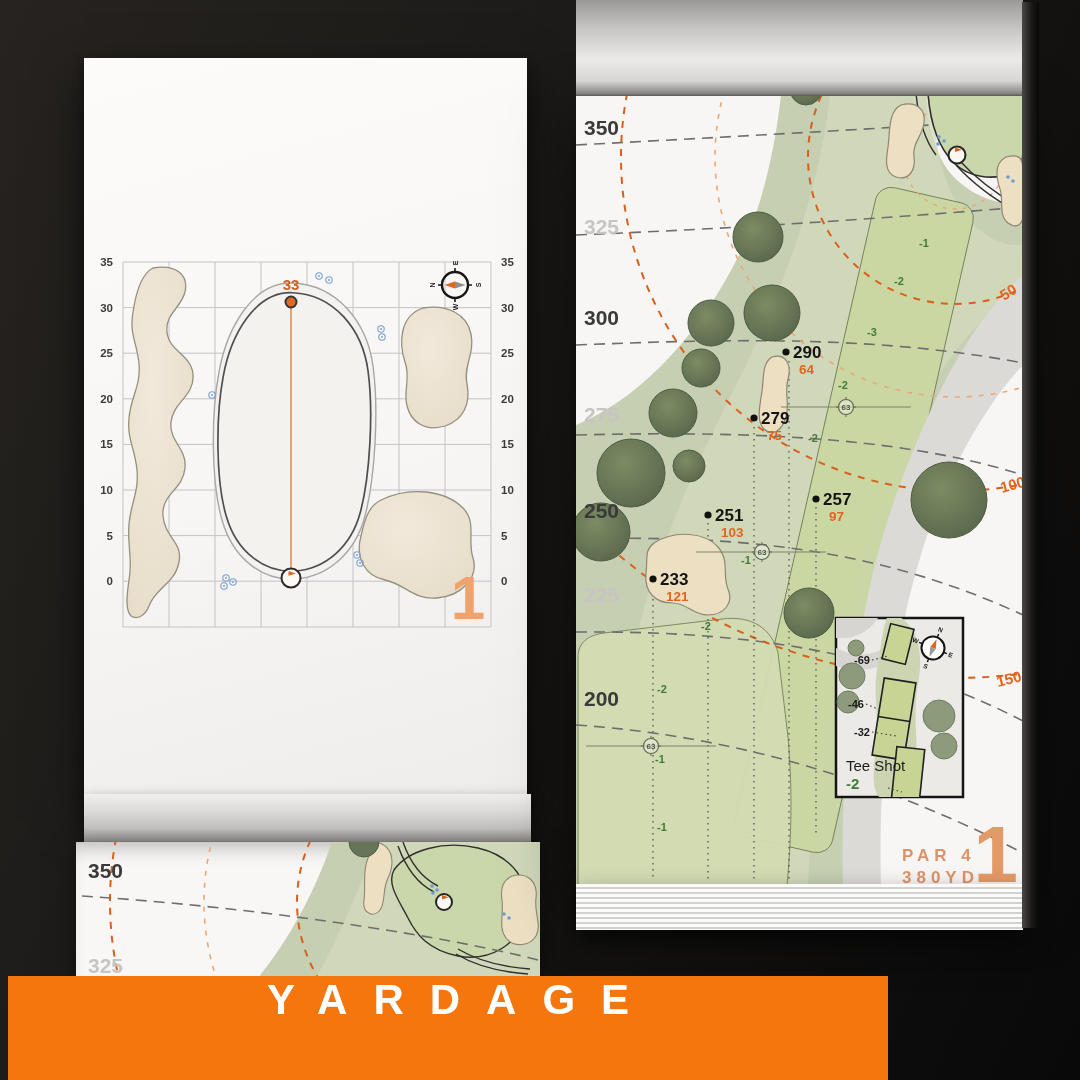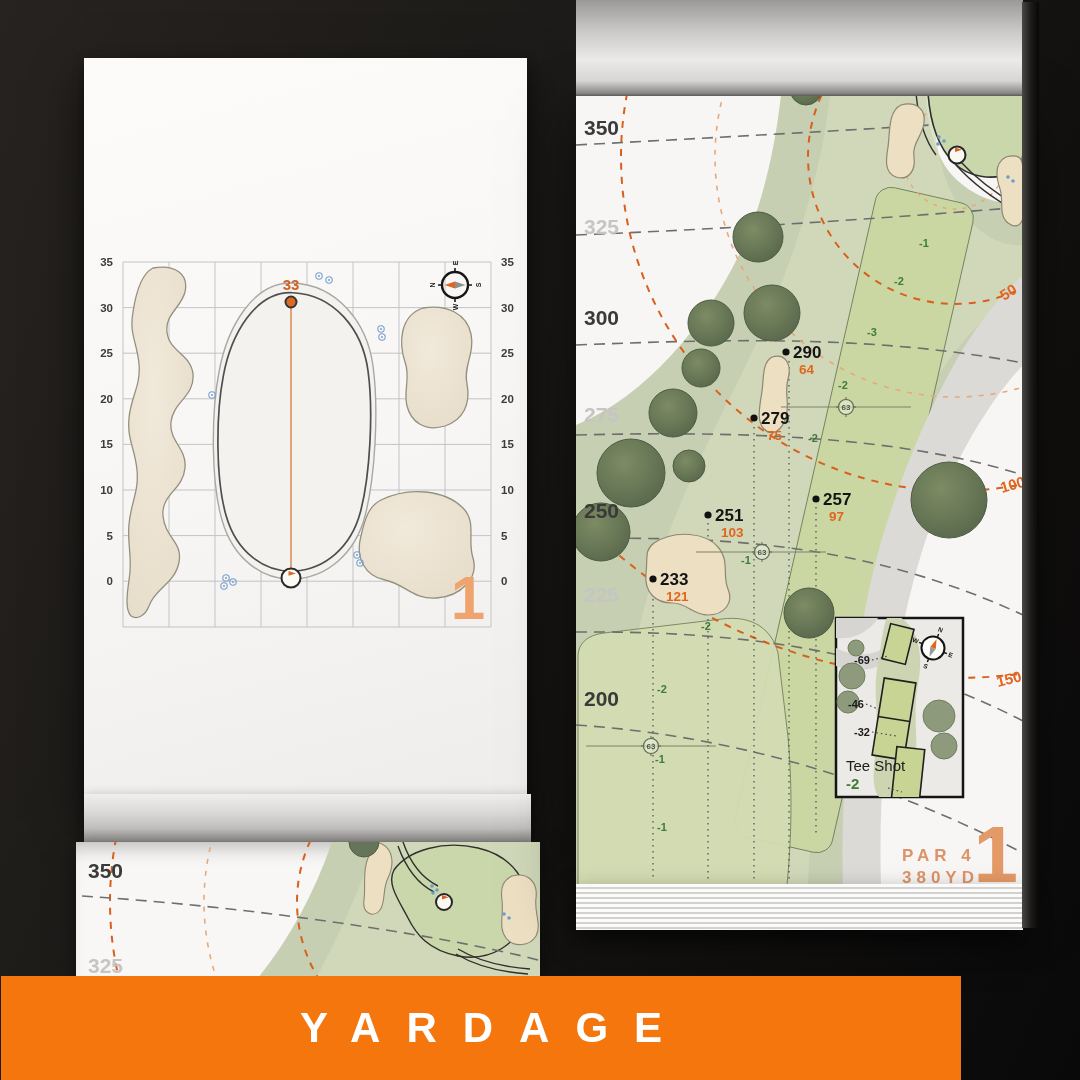--- a/index.html
+++ b/index.html
@@ -21,22 +21,22 @@
   #right-roll{position:absolute;left:0;top:0;width:447px;height:96px;
     background:linear-gradient(180deg,#9b9997 0%,#c8c6c4 30%,#eceae8 62%,#d8d6d4 84%,#8a8886 97%,#5c5a58 100%);}
   #right-map-page{position:absolute;left:0;top:95px;width:447px;height:790px;background:#f7f6f4;
     box-shadow:0 25px 55px rgba(0,0,0,.6);}
   #right-stack{position:absolute;left:0;top:884px;width:447px;height:46px;
     background:repeating-linear-gradient(180deg,#fbfbfa 0 3px,#d3d1cf 3px 5px);
     box-shadow:0 12px 26px rgba(0,0,0,.55);}
   #right-curl{position:absolute;left:446px;top:2px;width:17px;height:926px;
     background:linear-gradient(90deg,#4a4845 0%,#1b1a18 55%,#070706 100%);}
   
-  #banner{left:1px;top:976px;width:960px;height:104px;background:#f4760c;
-    display:flex;align-items:center;justify-content:center;z-index:50;}
+  #banner{left:8px;top:976px;width:880px;height:104px;background:#f4760c;
+    display:flex;align-items:flex-start;justify-content:center;z-index:50;}
   #banner-label{color:#ffffff;font-size:42px;font-weight:bold;letter-spacing:26px;padding-left:26px;}
   
   text{font-family:"Liberation Sans",sans-serif;}
   .axis-num{font-size:11.5px;font-weight:bold;fill:#3c3c3c;}
   .band{font-size:21px;font-weight:bold;}
   .band-dark{fill:#3a3a3a;}
   .band-light{fill:#c6c5c3;}
   .arc-label{fill:#e0661f;font-weight:bold;font-size:15px;}
   .slope{fill:#3e7c38;font-weight:bold;font-size:11px;}
   .yard-main{fill:#141414;font-weight:bold;font-size:17px;}

